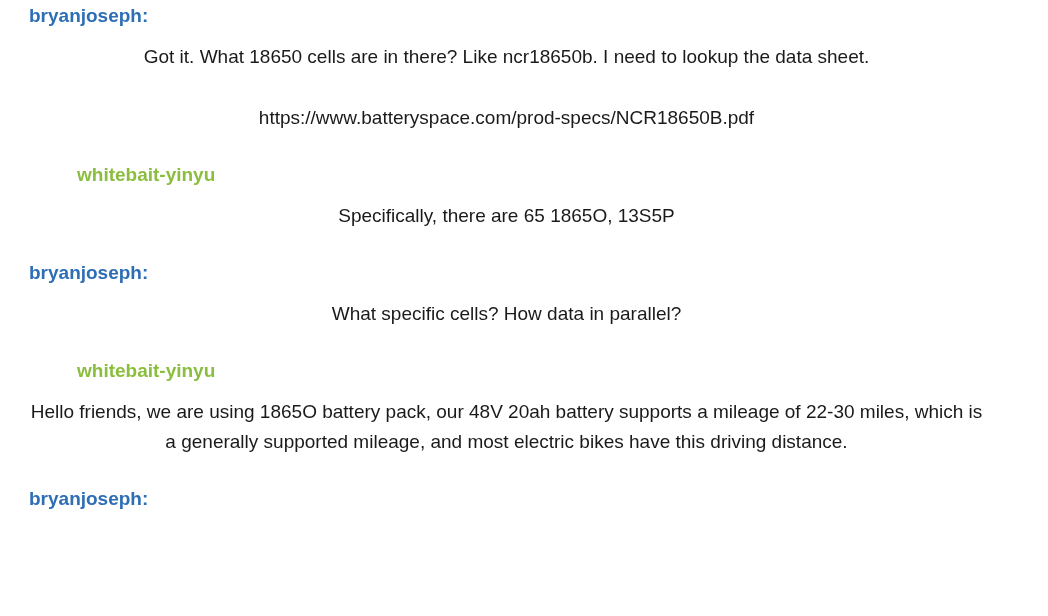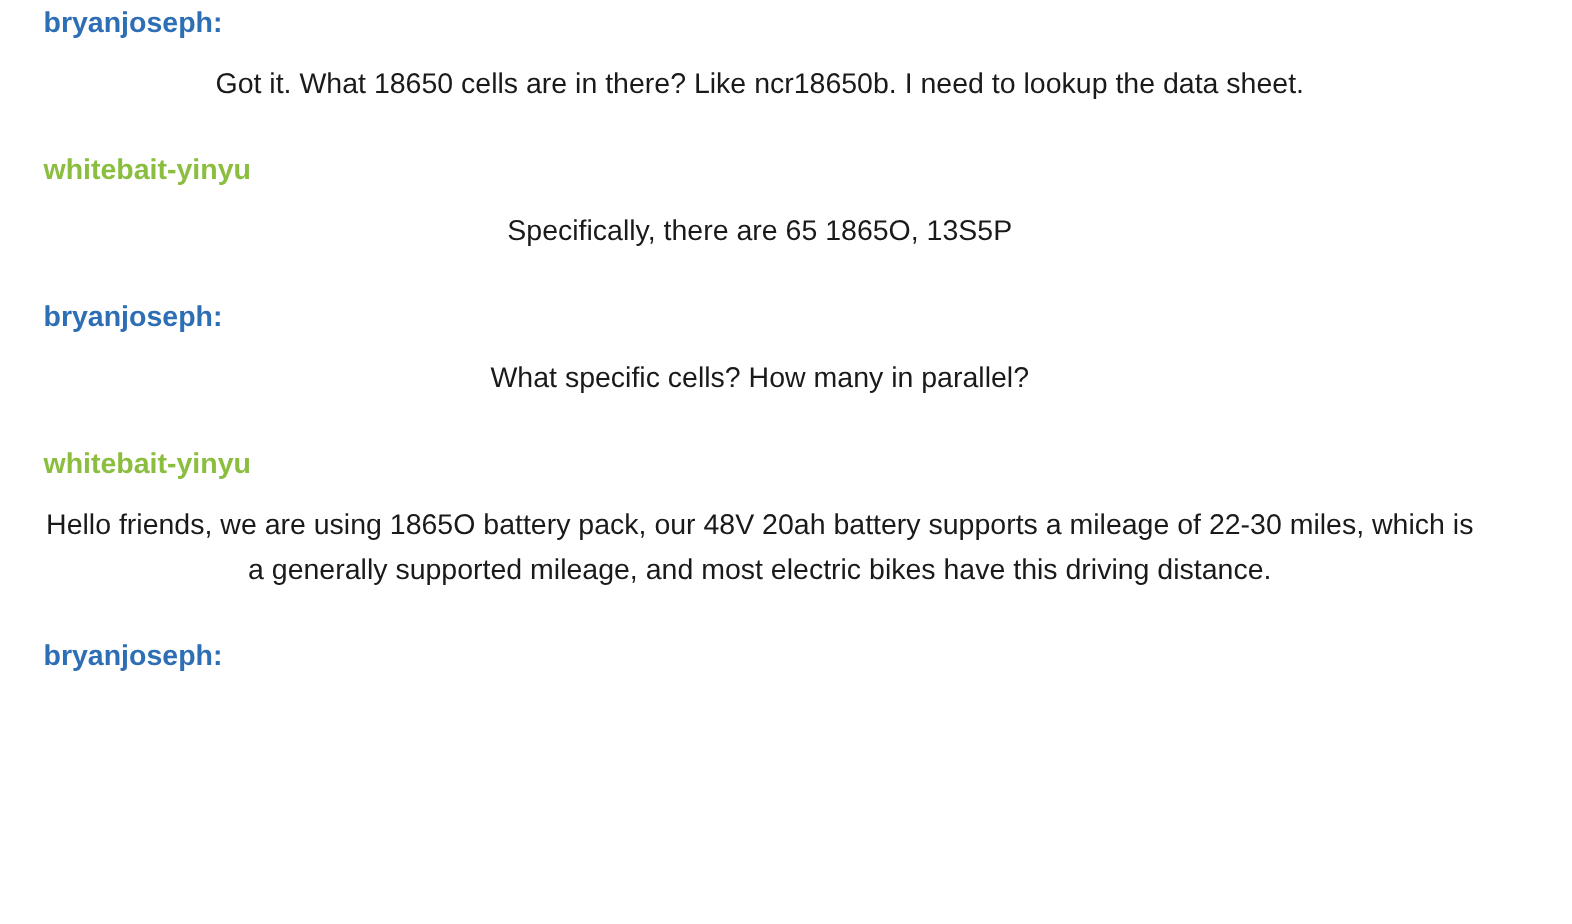--- a/index.html
+++ b/index.html
@@ -28,48 +28,49 @@
   }
   .author {
     font-size: 19px;
     line-height: 22px;
     font-weight: bold;
     margin: 0 0 15px 0;
     display: inline-block;
     cursor: pointer;
   }
   .author.blue  { color: var(--author-blue); }
-  .author.green { color: var(--author-green); }
+  .author.green { color: var(--author-green); margin-left: 48px; }
   .para {
     font-size: 19px;
     line-height: 30px;
     color: var(--body-text);
     margin: 0 0 31px 0;
     text-align: center;
   }
 </style>
 </head>
 <body>
 
 <div class="page">
   <div class="thread">
 
     <div class="message">
       <div class="author blue">bryanjoseph:</div>
       <p class="para">Got it. What 18650 cells are in there? Like ncr18650b. I need to lookup the data sheet.</p>
+      <p class="para">https://www.batteryspace.com/prod-specs/NCR18650B.pdf</p>
     </div>
 
     <div class="message">
       <div class="author green">whitebait-yinyu</div>
       <p class="para">Specifically, there are 65 1865O, 13S5P</p>
     </div>
 
     <div class="message">
       <div class="author blue">bryanjoseph:</div>
-      <p class="para">What specific cells? How many in parallel?</p>
+      <p class="para">What specific cells? How data in parallel?</p>
     </div>
 
     <div class="message">
       <div class="author green">whitebait-yinyu</div>
       <p class="para">Hello friends, we are using 1865O battery pack, our 48V 20ah battery supports a mileage of 22-30 miles, which is a generally supported mileage, and most electric bikes have this driving distance.</p>
     </div>
 
     <div class="message">
       <div class="author blue">bryanjoseph:</div>
     </div>

